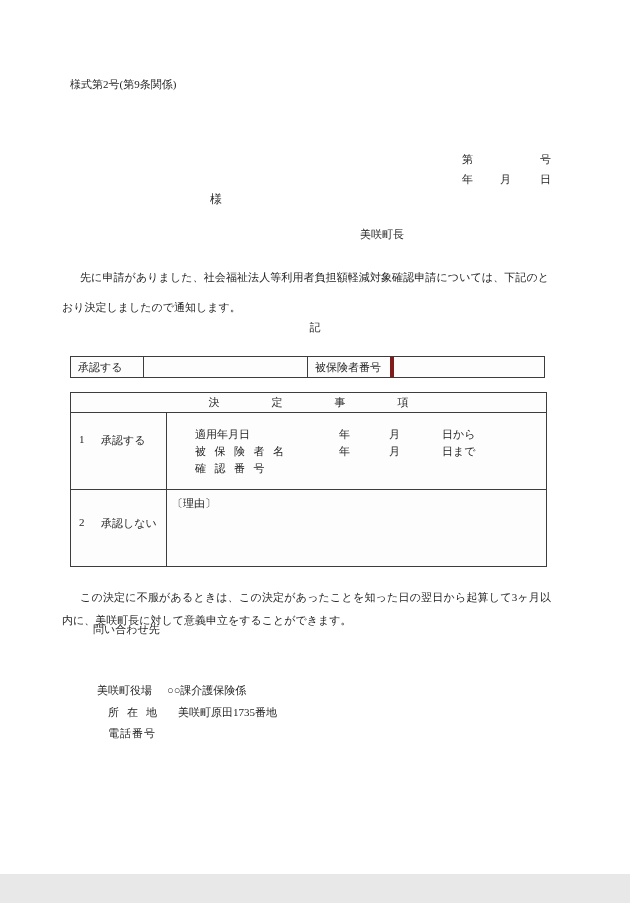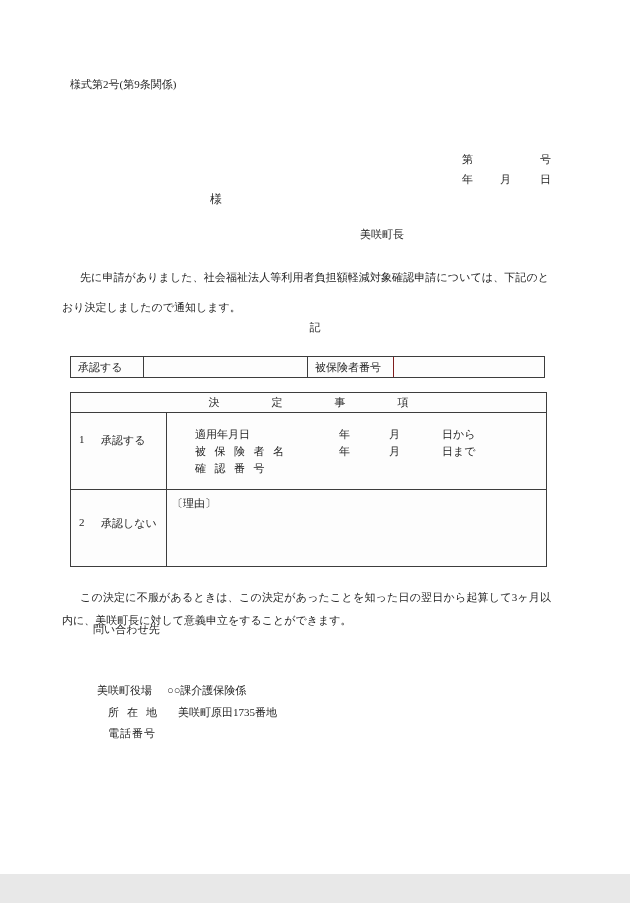--- a/index.html
+++ b/index.html
@@ -23,21 +23,21 @@
     line-height:30px;
     text-indent:18px;
     text-align:justify;
   }
   
   .tbl{position:absolute;box-sizing:border-box;border:1px solid #3d3d3d;background:#fdfdfd;}
   .insured{left:70px;top:356px;width:475px;height:22px;display:flex;}
   .insured .cell{box-sizing:border-box;height:100%;display:flex;align-items:center;padding-left:7px;}
   .insured .c1{width:73px;border-right:1px solid #3d3d3d;}
   .insured .c2{width:164px;border-right:1px solid #3d3d3d;}
-  .insured .c3{width:86px;border-right:1px solid #7f1d1d;}
+  .insured .c3{width:86px;border-right:4px solid #7f1d1d;}
   .insured .c4{flex:1;}
   .decision{left:70px;top:392px;width:477px;height:175px;display:flex;flex-direction:column;}
   .dec-head{
     height:19px;border-bottom:1px solid #3d3d3d;
     display:flex;align-items:center;justify-content:center;
   }
   .dec-head span{letter-spacing:52px;margin-right:-52px;}
   .dec-row{display:flex;box-sizing:border-box;}
   .dec-row1{height:77px;border-bottom:1px solid #3d3d3d;}
   .dec-row2{flex:1;}

